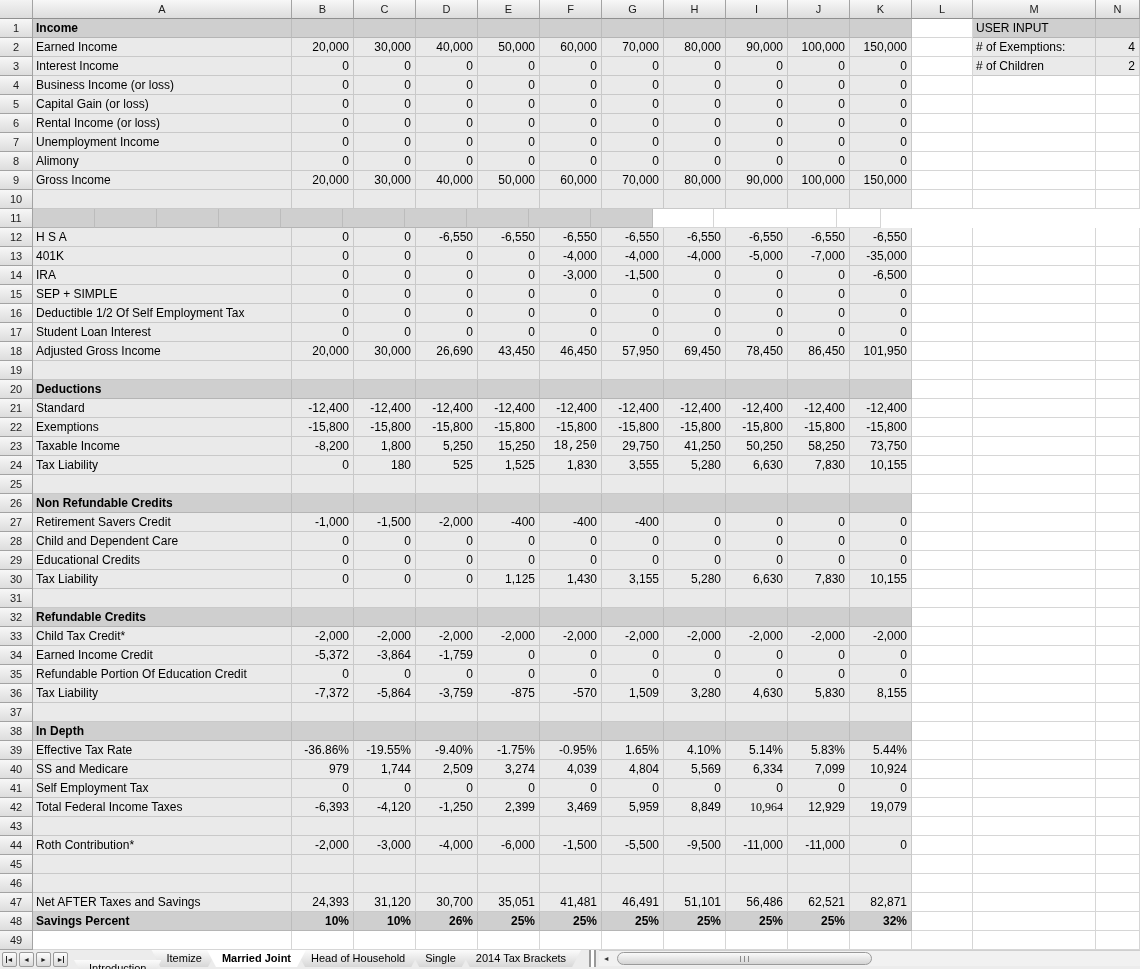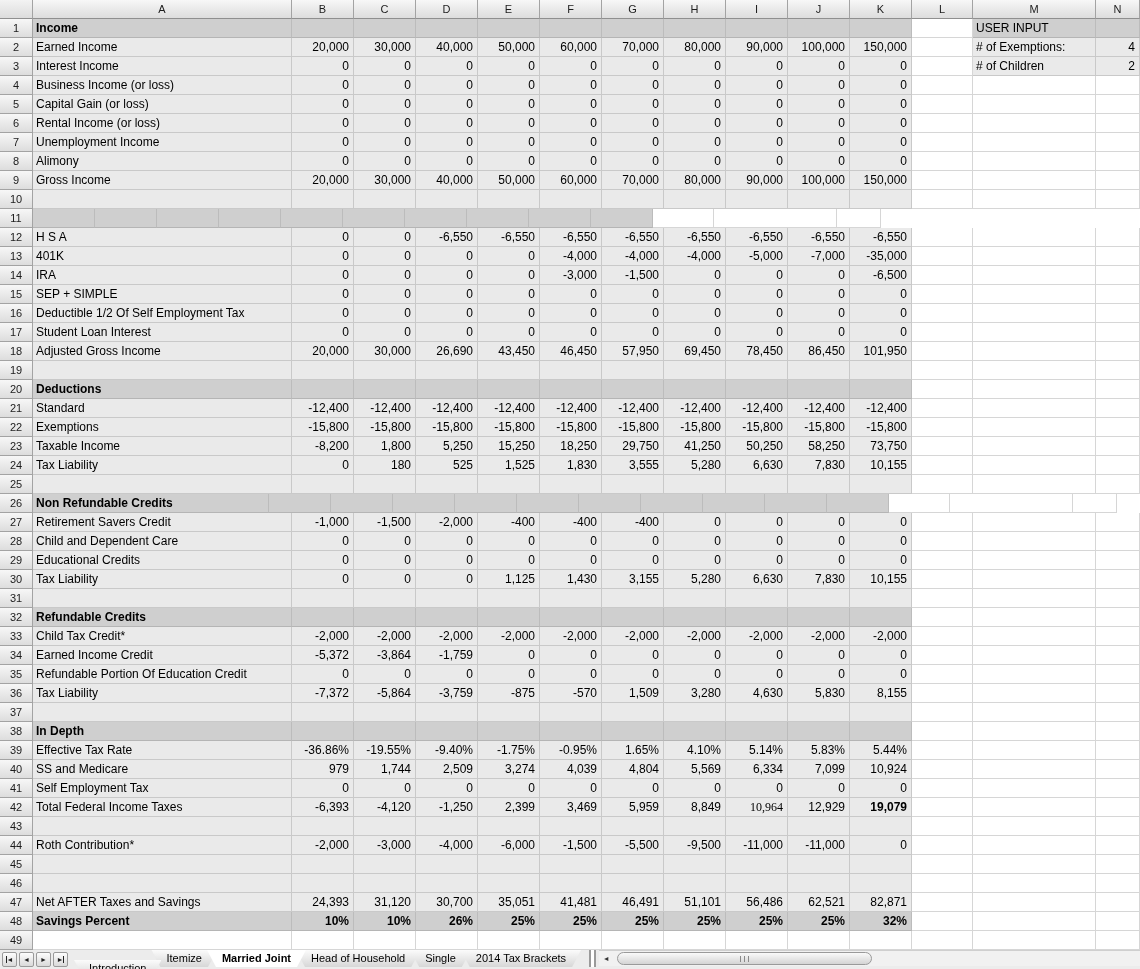--- a/index.html
+++ b/index.html
@@ -472,21 +472,21 @@
         <div class="cell lbl c-wht" style="width: 123px;"></div>
         <div class="cell num c-wht" style="width: 44px;"></div>
       </div>
       <div class="row">
         <div class="gcell" style="width: 33px;">23</div>
         <div class="cell lbl c-dat" style="width: 259px;">Taxable Income</div>
         <div class="cell num c-dat" style="width: 62px;">-8,200</div>
         <div class="cell num c-dat" style="width: 62px;">1,800</div>
         <div class="cell num c-dat" style="width: 62px;">5,250</div>
         <div class="cell num c-dat" style="width: 62px;">15,250</div>
-        <div class="cell num c-dat" style="width: 62px;">18,250</div>
+        <div class="cell num c-dat" style="width: 62px; font-family: Liberation Mono, monospace;">18,250</div>
         <div class="cell num c-dat" style="width: 62px;">29,750</div>
         <div class="cell num c-dat" style="width: 62px;">41,250</div>
         <div class="cell num c-dat" style="width: 62px;">50,250</div>
         <div class="cell num c-dat" style="width: 62px;">58,250</div>
         <div class="cell num c-dat" style="width: 62px;">73,750</div>
         <div class="cell c-wht" style="width: 61px;"></div>
         <div class="cell lbl c-wht" style="width: 123px;"></div>
         <div class="cell num c-wht" style="width: 44px;"></div>
       </div>
       <div class="row">
@@ -518,21 +518,21 @@
         <div class="cell num c-dat" style="width: 62px;"></div>
         <div class="cell num c-dat" style="width: 62px;"></div>
         <div class="cell num c-dat" style="width: 62px;"></div>
         <div class="cell num c-dat" style="width: 62px;"></div>
         <div class="cell c-wht" style="width: 61px;"></div>
         <div class="cell lbl c-wht" style="width: 123px;"></div>
         <div class="cell num c-wht" style="width: 44px;"></div>
       </div>
       <div class="row">
         <div class="gcell" style="width: 33px;">26</div>
-        <div class="cell lbl c-sec bold" style="width: 236px;">Non Refundable Credits</div>
+        <div class="cell lbl c-sec bold" style="width: 259px;">Non Refundable Credits</div>
         <div class="cell num c-sec bold" style="width: 62px;"></div>
         <div class="cell num c-sec bold" style="width: 62px;"></div>
         <div class="cell num c-sec bold" style="width: 62px;"></div>
         <div class="cell num c-sec bold" style="width: 62px;"></div>
         <div class="cell num c-sec bold" style="width: 62px;"></div>
         <div class="cell num c-sec bold" style="width: 62px;"></div>
         <div class="cell num c-sec bold" style="width: 62px;"></div>
         <div class="cell num c-sec bold" style="width: 62px;"></div>
         <div class="cell num c-sec bold" style="width: 62px;"></div>
         <div class="cell num c-sec bold" style="width: 62px;"></div>
@@ -800,21 +800,21 @@
         <div class="cell lbl c-dat" style="width: 259px;">Total Federal Income Taxes</div>
         <div class="cell num c-dat" style="width: 62px;">-6,393</div>
         <div class="cell num c-dat" style="width: 62px;">-4,120</div>
         <div class="cell num c-dat" style="width: 62px;">-1,250</div>
         <div class="cell num c-dat" style="width: 62px;">2,399</div>
         <div class="cell num c-dat" style="width: 62px;">3,469</div>
         <div class="cell num c-dat" style="width: 62px;">5,959</div>
         <div class="cell num c-dat" style="width: 62px;">8,849</div>
         <div class="cell num c-dat" style="width: 62px; font-family: Liberation Serif, serif;">10,964</div>
         <div class="cell num c-dat" style="width: 62px;">12,929</div>
-        <div class="cell num c-dat" style="width: 62px; font-weight: bold;">19,079</div>
+        <div class="cell num c-dat" style="width: 62px;">19,079</div>
         <div class="cell c-wht" style="width: 61px;"></div>
         <div class="cell lbl c-wht" style="width: 123px;"></div>
         <div class="cell num c-wht" style="width: 44px;"></div>
       </div>
       <div class="row">
         <div class="gcell" style="width: 33px;">43</div>
         <div class="cell lbl c-dat" style="width: 259px;"></div>
         <div class="cell num c-dat" style="width: 62px;"></div>
         <div class="cell num c-dat" style="width: 62px;"></div>
         <div class="cell num c-dat" style="width: 62px;"></div>

